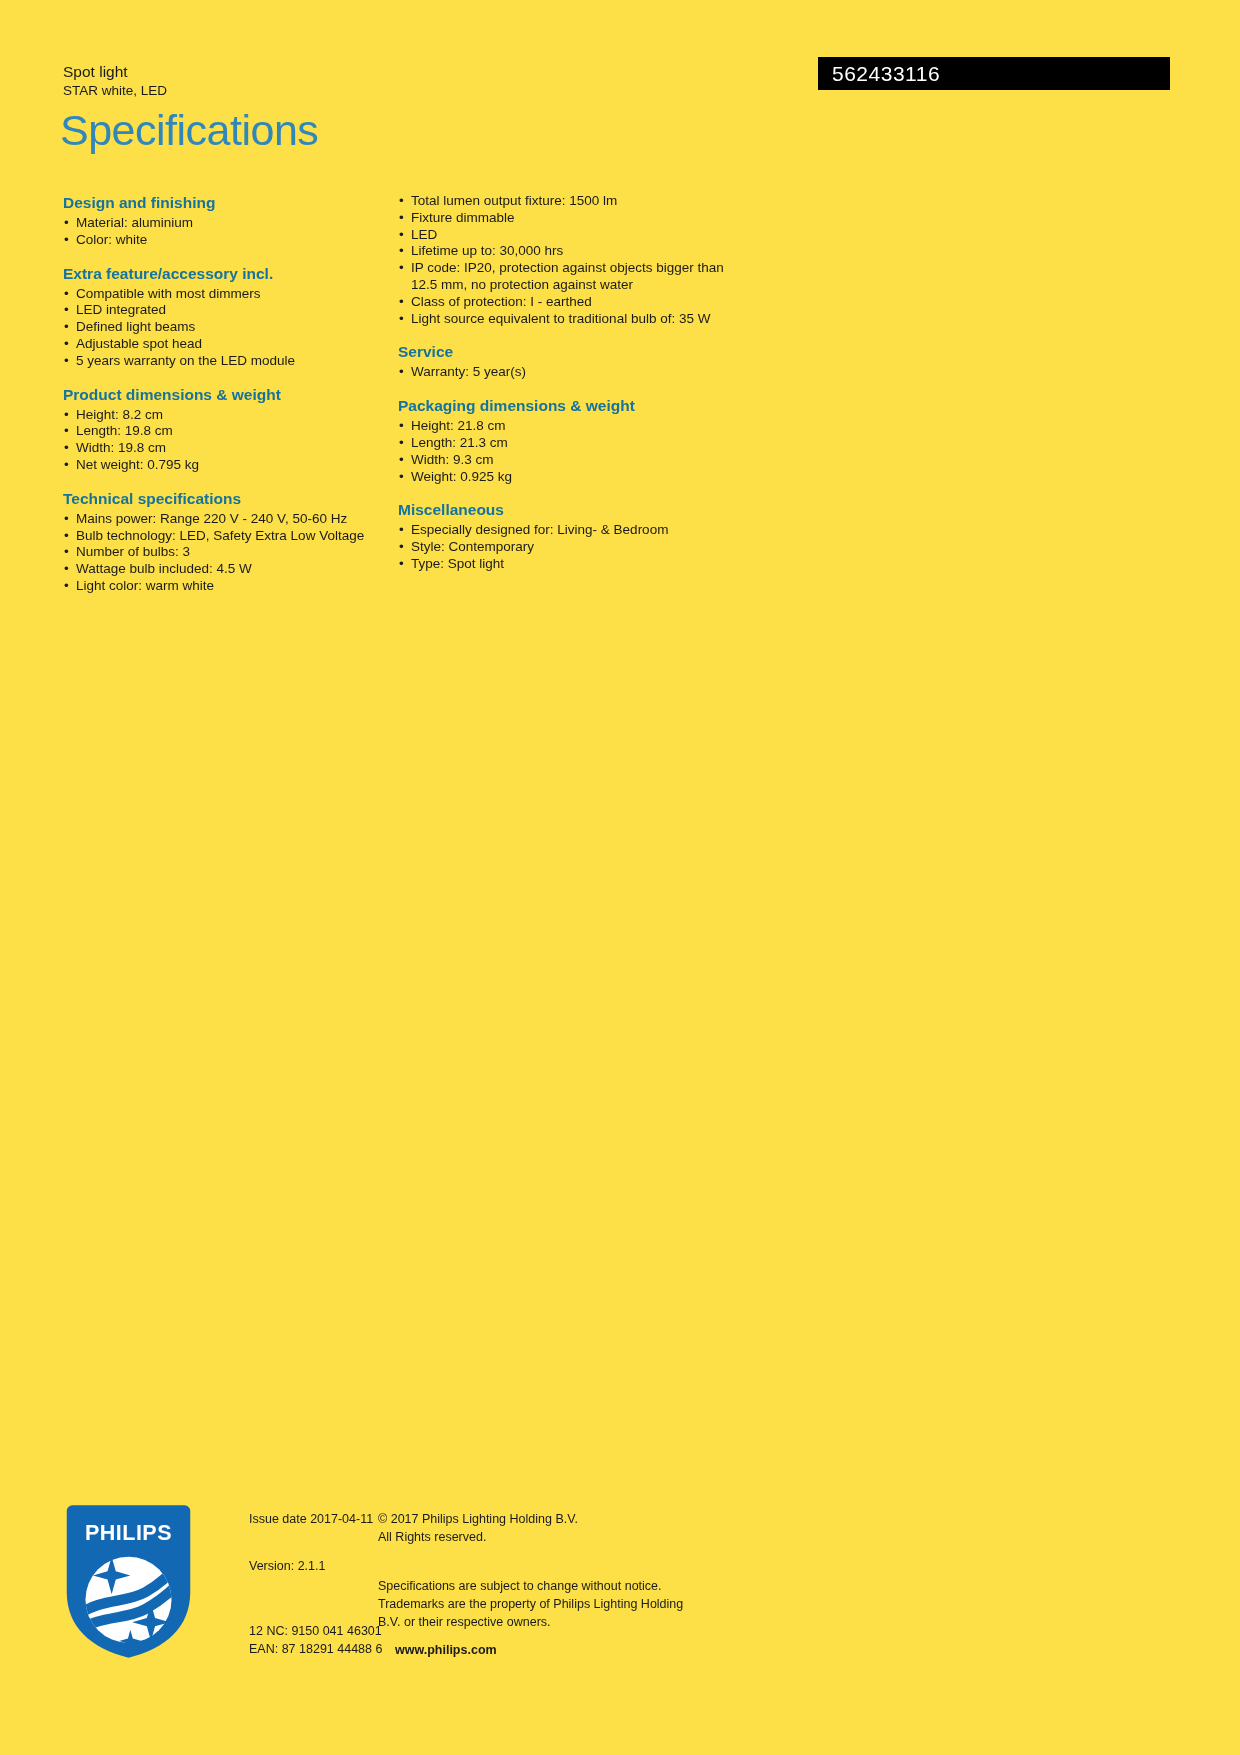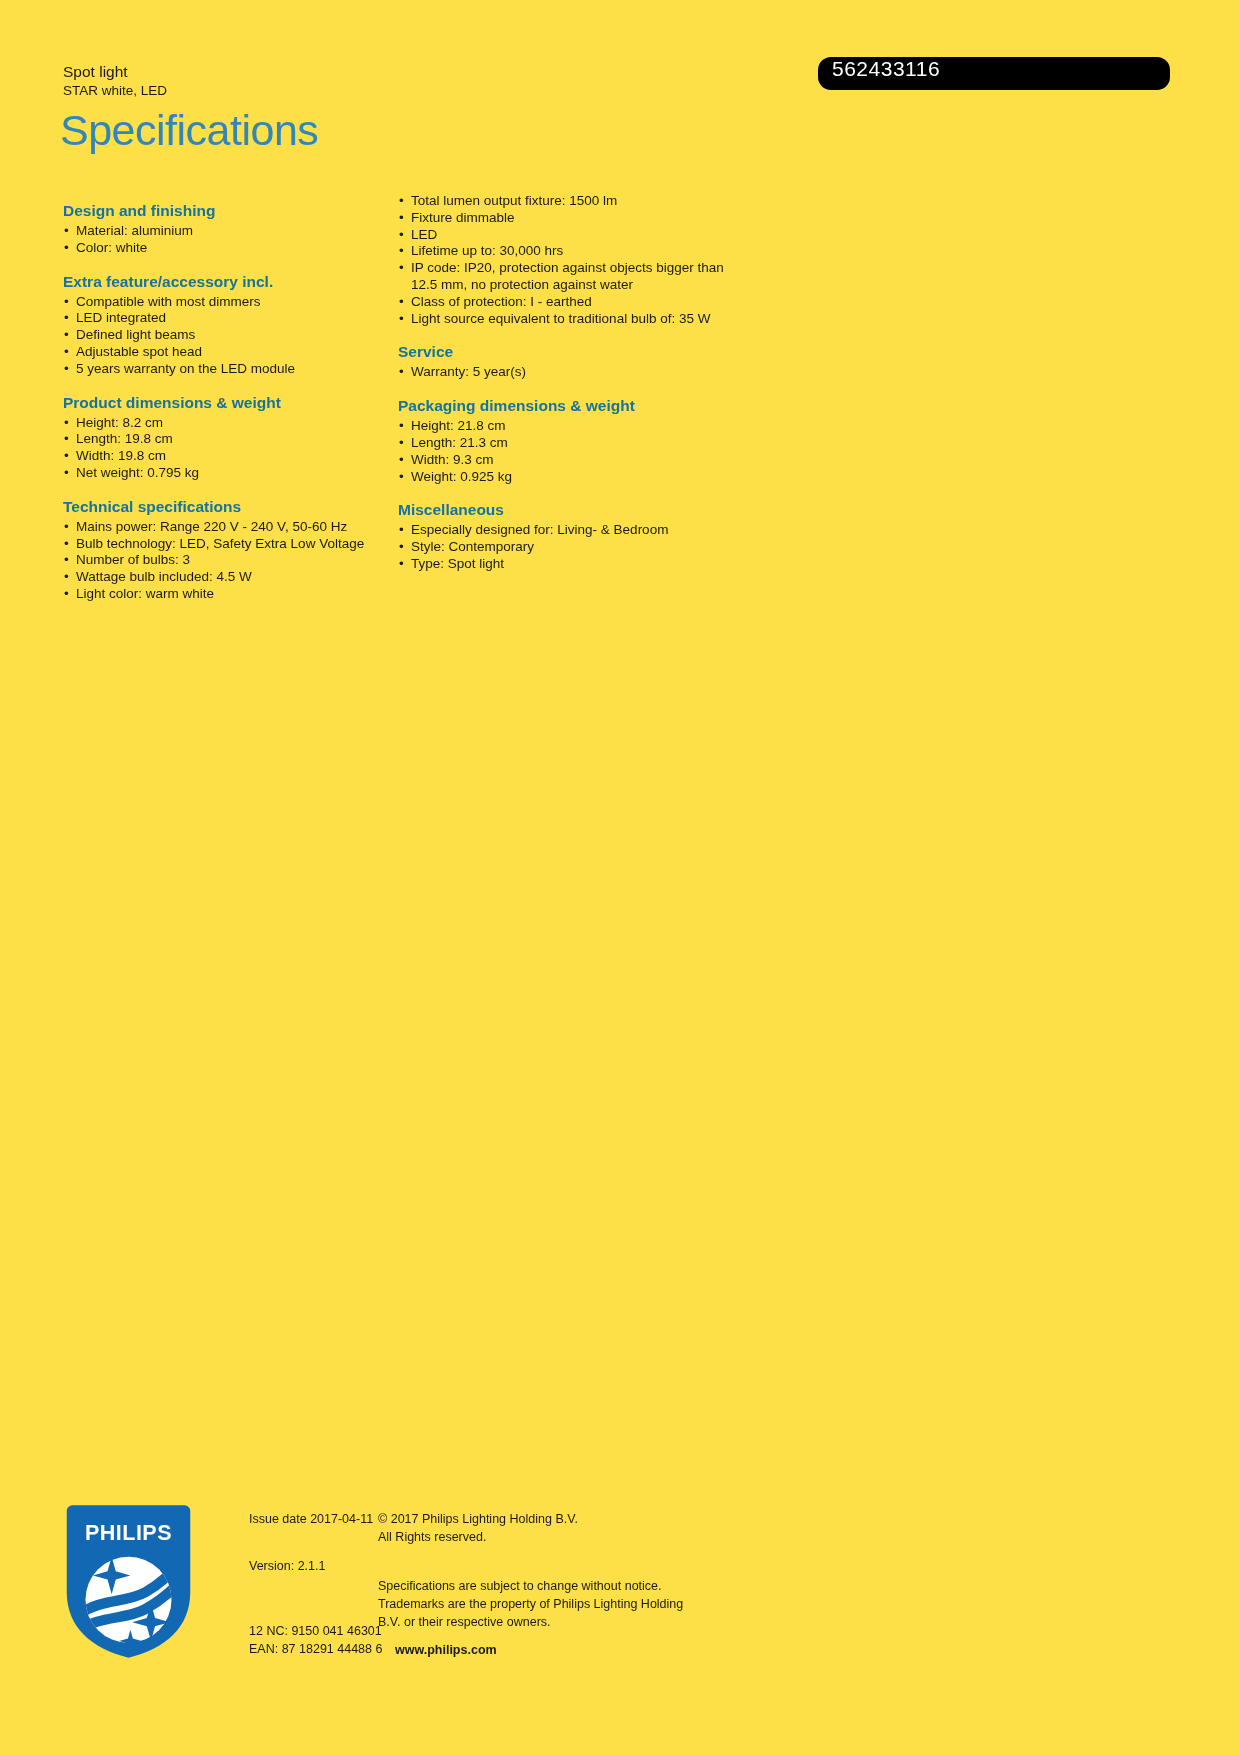--- a/index.html
+++ b/index.html
@@ -16,37 +16,37 @@
     width:1240px;height:1755px;position:relative;overflow:hidden;
   }
   .page{position:absolute;inset:0;background:#fde047;}
 
   
   .product-head{position:absolute;left:63px;top:62px;}
   .product-name{font-size:15.5px;line-height:20px;color:var(--ink);}
   .product-sub{font-size:13.5px;line-height:17px;color:var(--ink);}
   .model-bar{
     position:absolute;left:818px;top:57px;width:352px;height:33px;
-    background:#000;color:#fff;display:flex;align-items:flex-start;
-    padding-left:14px;font-size:21px;letter-spacing:.5px;border-radius:13px;
+    background:#000;color:#fff;display:flex;align-items:center;
+    padding-left:14px;font-size:21px;letter-spacing:.5px;
   }
   .doc-title{
     position:absolute;left:60px;top:106px;
     font-size:43px;letter-spacing:-.5px;color:var(--title-blue);
     font-weight:400;
   }
 
   
   .columns{position:absolute;left:63px;top:193px;display:flex;align-items:flex-start;}
   .col-left{width:335px;}
   .col-right{width:352px;}
   .spec-section + .spec-section{margin-top:15px;}
   .sec-title{
     font-size:15.5px;font-weight:bold;color:var(--heading-blue);
-    line-height:19px;margin:8px 0 3px 0;
+    line-height:19px;margin:0 0 3px 0;
   }
   .sec-list{list-style:none;}
   .sec-list li{
     position:relative;padding-left:13px;
     font-size:13.5px;line-height:16.8px;color:var(--ink);
   }
   .sec-list li::before{
     content:"\2022";position:absolute;left:1px;top:0;color:var(--ink);
   }
 

